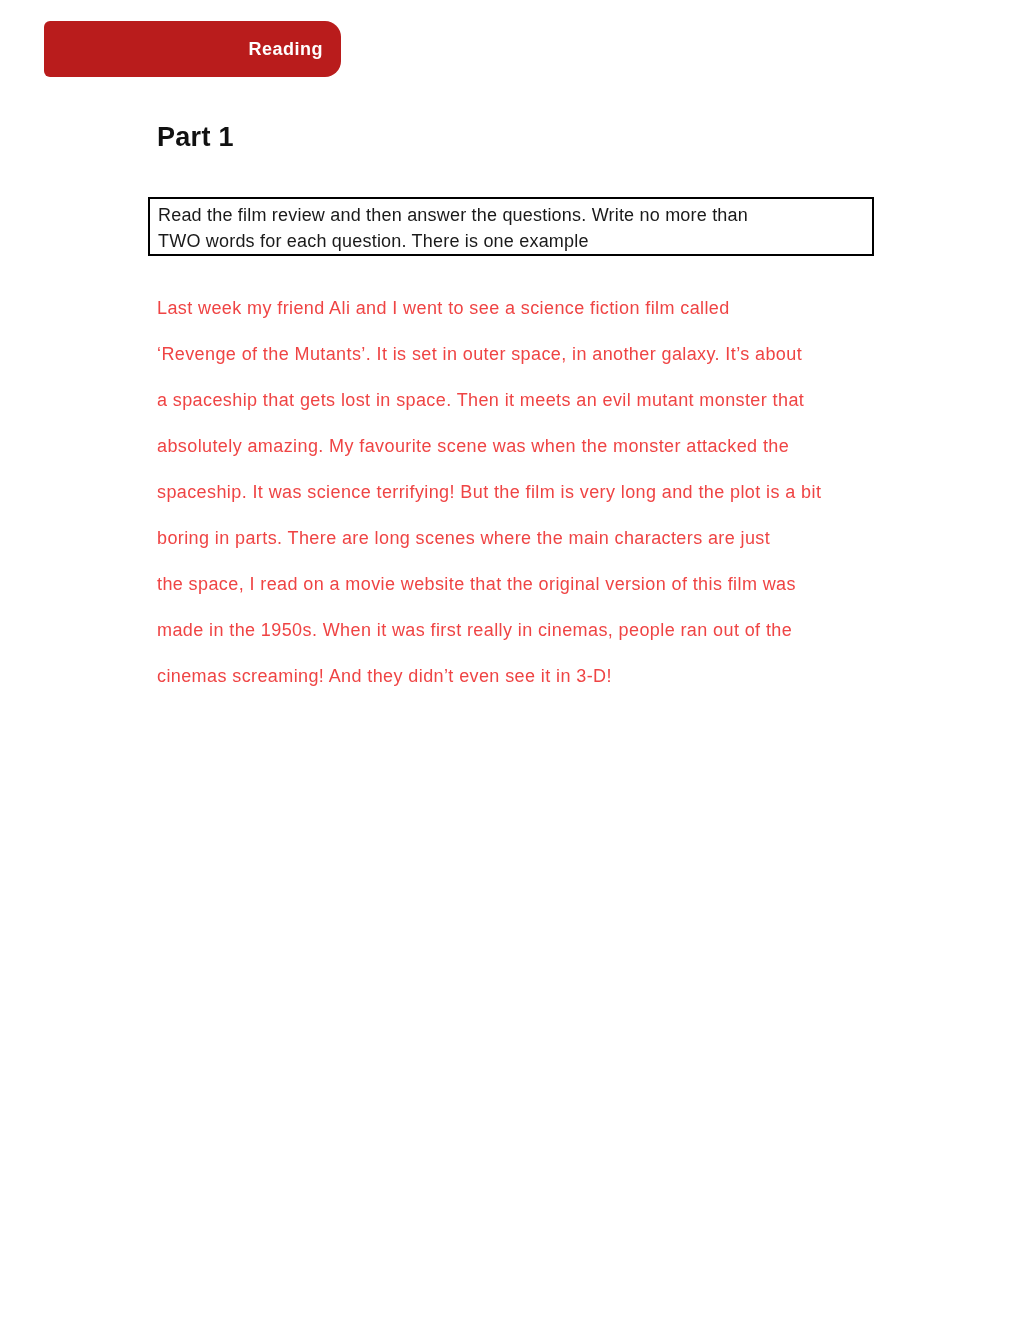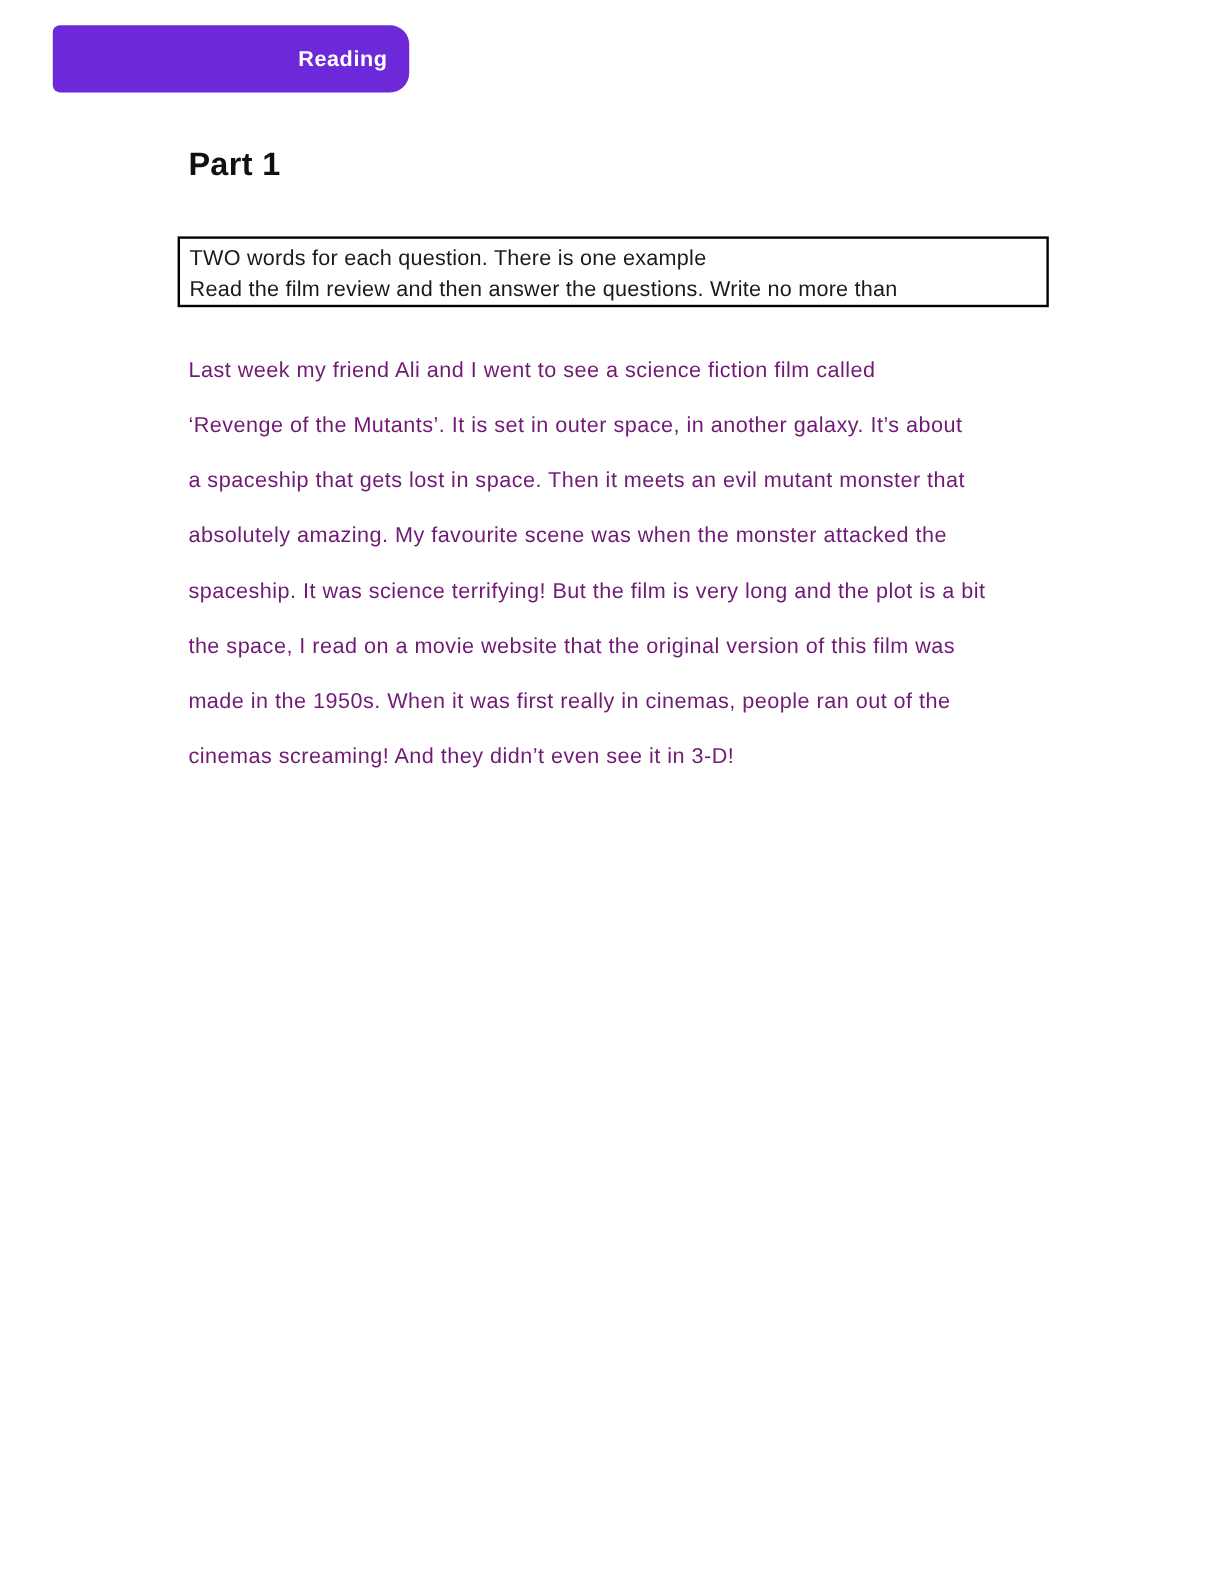--- a/index.html
+++ b/index.html
@@ -14,21 +14,21 @@
     height: 1320px;
     background: #ffffff;
     overflow: hidden;
   }
   .section-tab {
     position: absolute;
     left: 44px;
     top: 21px;
     width: 297px;
     height: 56px;
-    background: #6d28d9;
+    background: #b91c1c;
     border-radius: 6px 16px 16px 6px;
     display: flex;
     align-items: center;
     justify-content: flex-end;
     padding-right: 18px;
     box-sizing: border-box;
   }
   .section-tab-label {
     color: #ffffff;
     font-size: 18px;
@@ -65,45 +65,46 @@
   .review {
     position: absolute;
     left: 157px;
     top: 285px;
     width: 740px;
   }
   .review-line {
     font-size: 18px;
     line-height: 46px;
     height: 46px;
-    color: #701a75;
+    color: #ef4444;
     letter-spacing: 0.4px;
     white-space: nowrap;
   }
 </style>
 </head>
 <body>
 
 <div class="page">
 
   <div class="section-tab">
     <span class="section-tab-label">Reading</span>
   </div>
 
   <h1 class="part-title">Part 1</h1>
 
   <div class="instruction-box">
+    <div class="instruction-line">Read the film review and then answer the questions. Write no more than</div>
     <div class="instruction-line">TWO words for each question. There is one example</div>
-    <div class="instruction-line">Read the film review and then answer the questions. Write no more than</div>
   </div>
 
   <div class="review">
     <div class="review-line">Last week my friend Ali and I went to see a science fiction film called</div>
     <div class="review-line">‘Revenge of the Mutants’. It is set in outer space, in another galaxy. It’s about</div>
     <div class="review-line">a spaceship that gets lost in space. Then it meets an evil mutant monster that</div>
     <div class="review-line">absolutely amazing. My favourite scene was when the monster attacked the</div>
     <div class="review-line">spaceship. It was science terrifying! But the film is very long and the plot is a bit</div>
+    <div class="review-line">boring in parts. There are long scenes where the main characters are just</div>
     <div class="review-line">the space, I read on a movie website that the original version of this film was</div>
     <div class="review-line">made in the 1950s. When it was first really in cinemas, people ran out of the</div>
     <div class="review-line">cinemas screaming! And they didn’t even see it in 3-D!</div>
   </div>
 
 </div>
 
 </body></html>

